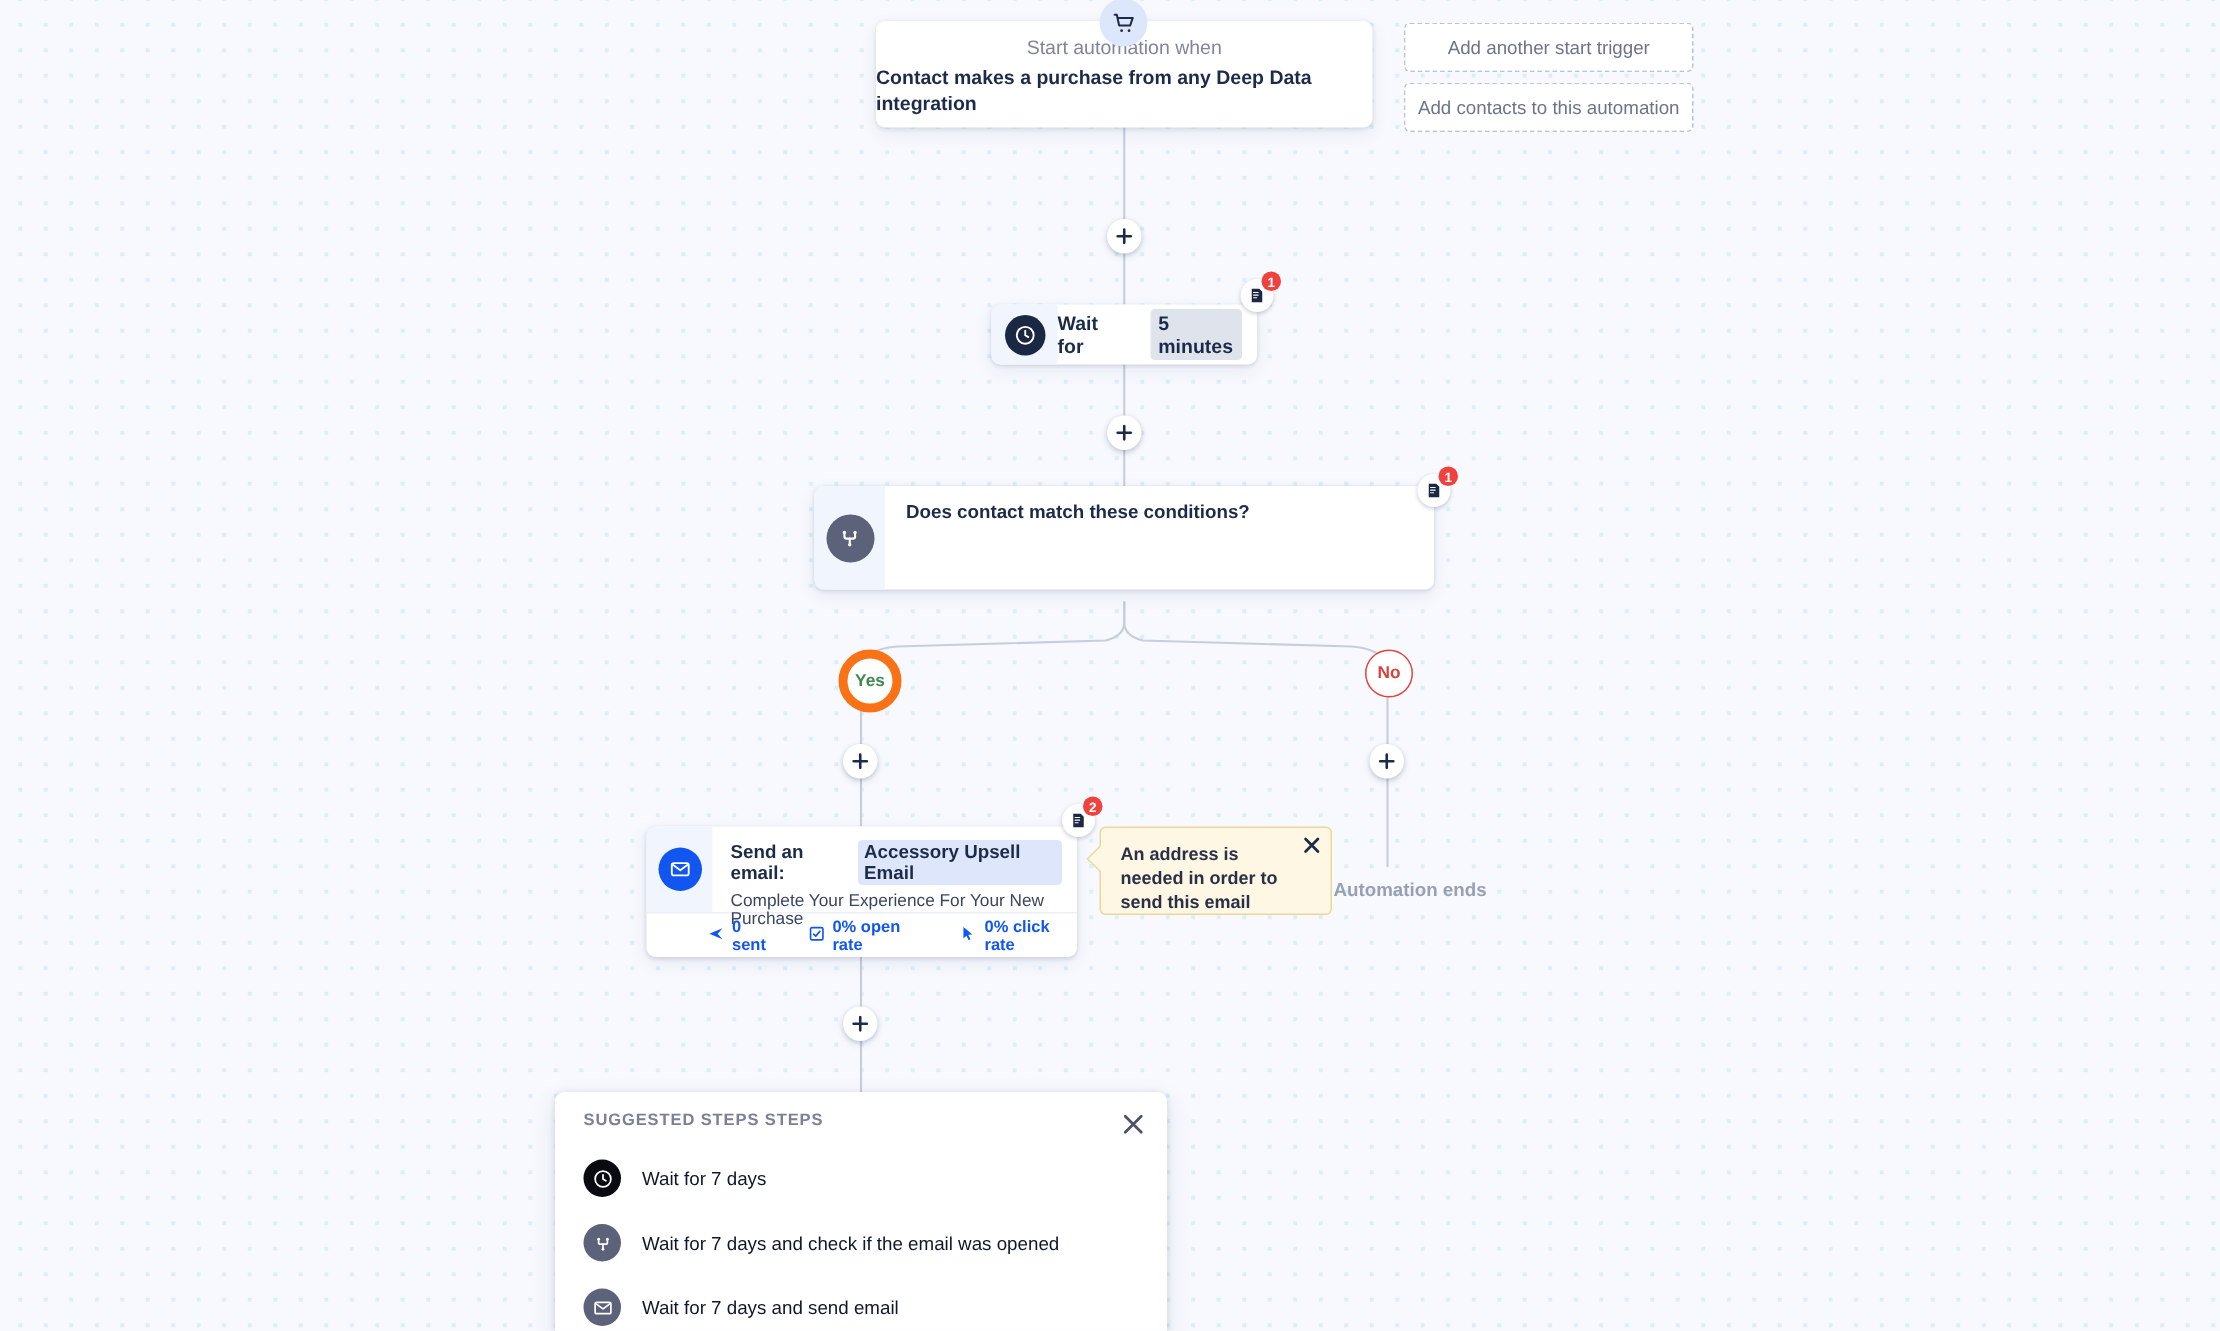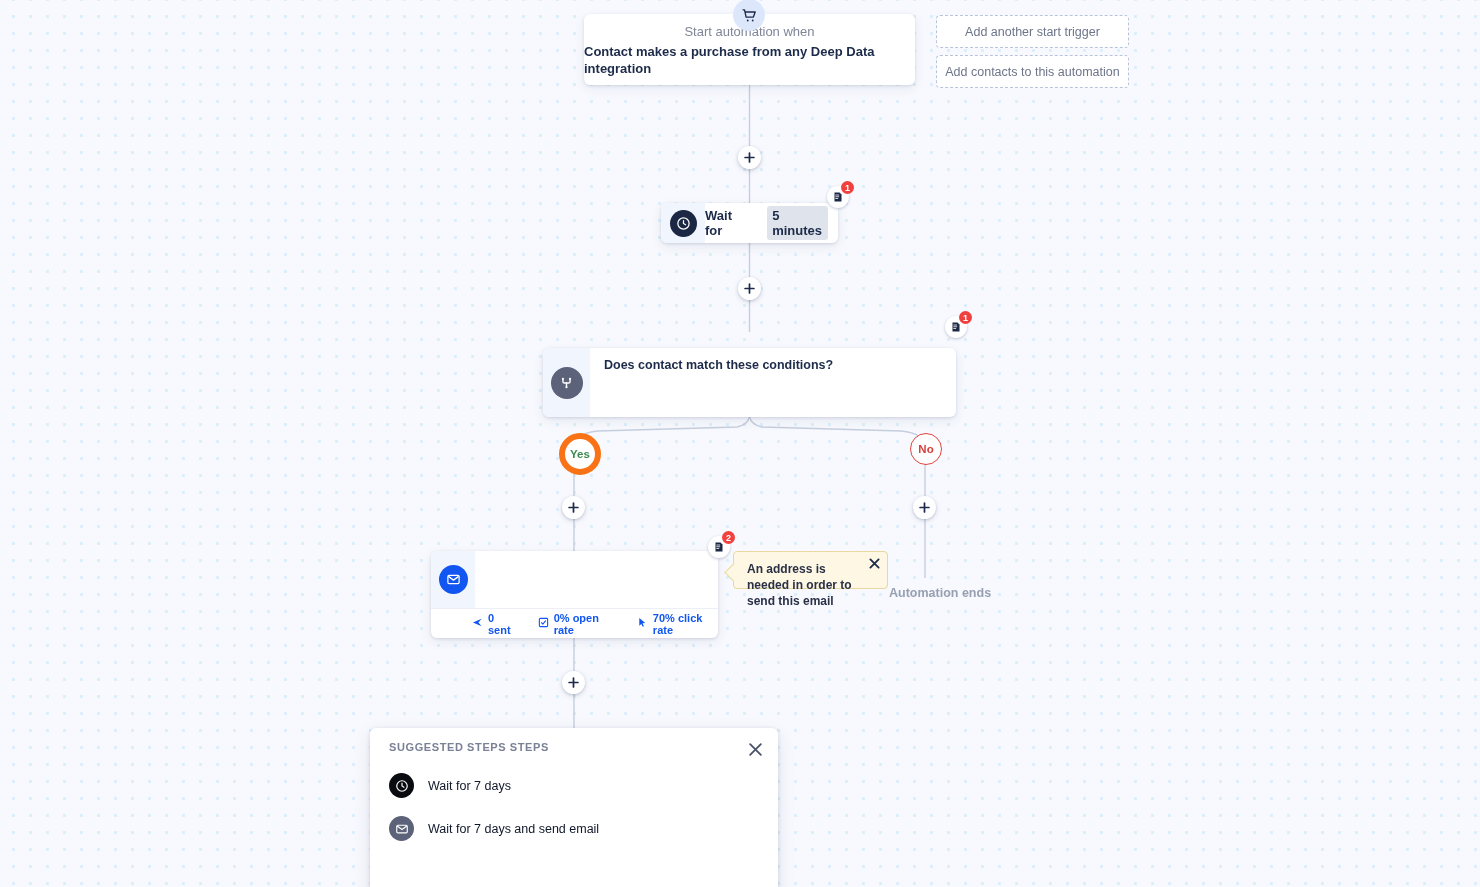--- a/index.html
+++ b/index.html
@@ -161,21 +161,21 @@
     border-radius: 3px;
     padding: 2px 5px;
     font-weight: bold;
     color: #1c2b4a;
   }
 
   
   .cond-node {
     position: absolute;
     left: 543px;
-    top: 348px;
+    top: 324px;
     width: 413px;
     height: 69px;
     background: #ffffff;
     border-radius: 6px;
     box-shadow: 0 1px 3px rgba(32,45,86,0.14), 0 4px 12px rgba(32,45,86,0.08);
     display: flex;
     align-items: stretch;
     text-align: center;
   }
   .cond-pane {
@@ -309,21 +309,21 @@
     color: #1156f0;
   }
   .stat { display: flex; align-items: center; gap: 5px; }
 
   
   .tooltip {
     position: absolute;
     left: 733px;
     top: 551px;
     width: 155px;
-    height: 38px;
+    height: 59px;
     background: #fdf7e3;
     border: 1px solid #e8d8a0;
     border-radius: 4px;
     box-sizing: border-box;
     z-index: 12;
   }
   .tooltip-text {
     font-size: 12px;
     font-weight: bold;
     color: #2a3147;
@@ -531,20 +531,27 @@
   <div class="email-node">
     <div class="email-top">
       <div class="email-pane">
         <div class="circ-icon icon-blue" style="width:29px;height:29px;">
           <svg width="15" height="15" viewBox="0 0 24 24" fill="none" stroke="#ffffff" stroke-width="2" stroke-linejoin="round">
             <rect x="3" y="5.5" width="18" height="13" rx="2"></rect>
             <path d="M3.8 7l8.2 6 8.2-6"></path>
           </svg>
         </div>
       </div>
+      <div class="email-texts">
+        <div class="email-line1">
+          <span>Send an email:</span>
+          <span class="email-name">Accessory Upsell Email</span>
+        </div>
+        <div class="email-sub">Complete Your Experience For Your New Purchase</div>
+      </div>
     </div>
     <div class="email-stats">
       <div class="stat">
         <span>
           <svg width="11" height="11" viewBox="0 0 24 24" fill="#1156f0">
               <path d="M2 12l19-8-7 8 7 8z"></path>
             </svg>
         </span>
         <span>0 sent</span>
       </div>
@@ -556,21 +563,21 @@
           </svg>
         </span>
         <span>0% open rate</span>
       </div>
       <div class="stat">
         <span>
           <svg width="11" height="11" viewBox="0 0 24 24" fill="#1156f0">
               <path d="M5 2l13 11-6 .6 3.2 6.4-2.6 1.3L9.4 15 5 19z"></path>
             </svg>
         </span>
-        <span>70% click rate</span>
+        <span>0% click rate</span>
       </div>
     </div>
   </div>
   <div class="note-badge" style="left:708px; top:536px;">
     <svg width="12" height="12" viewBox="0 0 24 24" fill="#1b2743">
       <path d="M5 3h10l4 4v14H5z" fill="#1b2743"></path>
       <path d="M7.5 8h6M7.5 11.5h6M7.5 15h4" stroke="#ffffff" stroke-width="1.6" stroke-linecap="round"></path>
     </svg>
     <span class="note-count">2</span>
   </div>
@@ -596,20 +603,32 @@
     <div class="suggest-item" style="margin-top:11px;">
       <div class="sug-icon sug-black">
         <svg width="14" height="14" viewBox="0 0 24 24" fill="none">
           <circle cx="12" cy="12" r="9" stroke="#ffffff" stroke-width="2"></circle>
           <path d="M12 7.2V12l3.3 2" stroke="#ffffff" stroke-width="2" stroke-linecap="round"></path>
         </svg>
       </div>
       <div class="sug-label">Wait for 7 days</div>
     </div>
 
+    <div class="suggest-item">
+      <div class="sug-icon sug-slate">
+        <svg width="14" height="14" viewBox="0 0 24 24" fill="none" stroke="#ffffff" stroke-width="2" stroke-linecap="round">
+          <circle cx="7" cy="7" r="1.6" fill="#ffffff" stroke="none"></circle>
+          <circle cx="17" cy="7" r="1.6" fill="#ffffff" stroke="none"></circle>
+          <path d="M7 8.6v2.2a2 2 0 0 0 2 2h6a2 2 0 0 0 2-2V8.6"></path>
+          <path d="M12 12.8V17"></path>
+          <circle cx="12" cy="18.6" r="1.6" fill="#ffffff" stroke="none"></circle>
+        </svg>
+      </div>
+      <div class="sug-label">Wait for 7 days and check if the email was opened</div>
+    </div>
 
     <div class="suggest-item">
       <div class="sug-icon sug-slate">
         <svg width="14" height="14" viewBox="0 0 24 24" fill="none" stroke="#ffffff" stroke-width="2" stroke-linejoin="round">
           <rect x="3" y="5.5" width="18" height="13" rx="2"></rect>
           <path d="M3.8 7l8.2 6 8.2-6"></path>
         </svg>
       </div>
       <div class="sug-label">Wait for 7 days and send email</div>
     </div>

